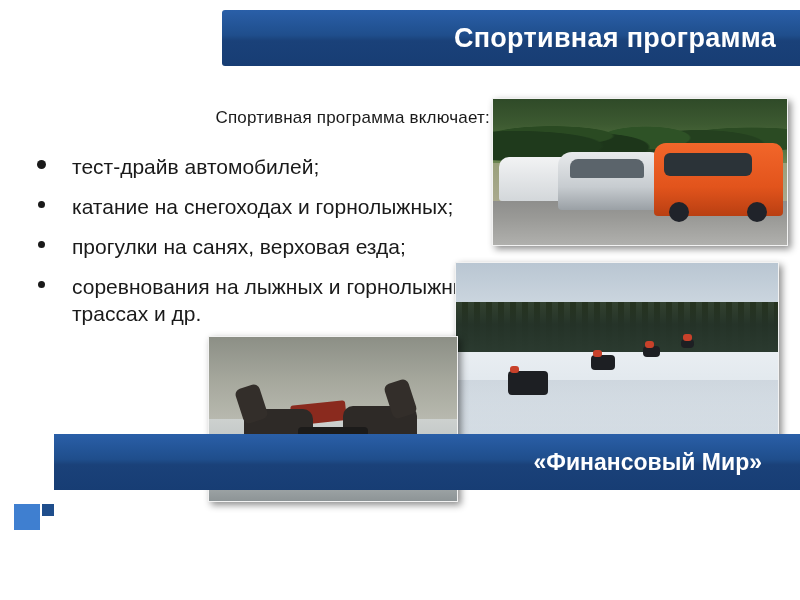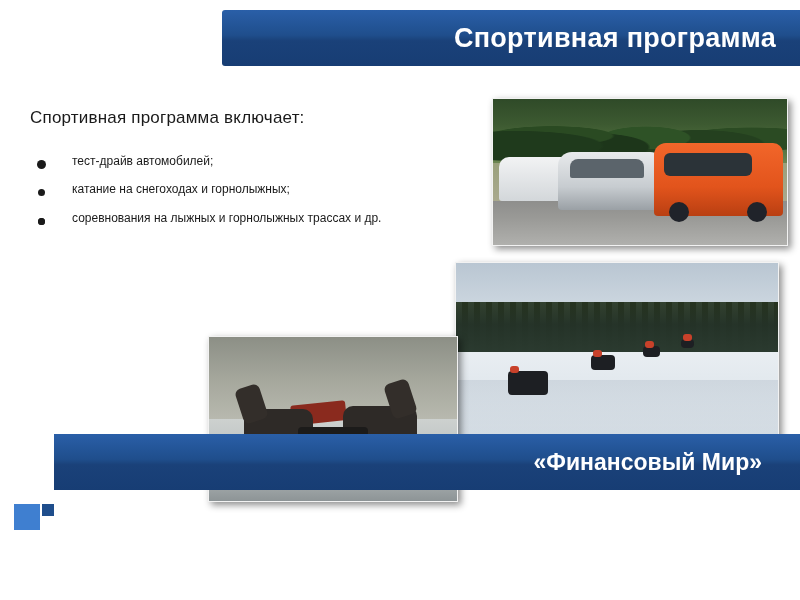--- a/index.html
+++ b/index.html
@@ -42,28 +42,29 @@
   .body-area {
     position: absolute;
     left: 30px; top: 108px;
     width: 460px;
   }
   .intro {
     font-size: 17px;
     color: #1a1a1a;
     margin: 0 0 26px 0;
     letter-spacing: 0.2px;
+    text-align: right;
   }
   ul.bullets {
     list-style: none;
     margin: 0; padding: 0;
   }
   ul.bullets li {
     position: relative;
-    font-size: 12px;
+    font-size: 21px;
     color: #1a1a1a;
     margin-bottom: 13px;
     padding-left: 42px;
     line-height: 1.28;
   }
   ul.bullets li .dot {
     position: absolute;
     left: 8px; top: 7px;
     width: 7px; height: 7px;
     border-radius: 50%;
@@ -195,20 +196,21 @@
       <li class="big-dot">
         <span class="dot"></span>
         <span>тест-драйв автомобилей;</span>
       </li>
       <li>
         <span class="dot"></span>
         <span>катание на снегоходах и горнолыжных;</span>
       </li>
       <li>
         <span class="dot"></span>
+        <span>прогулки на санях, верховая езда;</span>
       </li>
       <li>
         <span class="dot"></span>
         <span>соревнования на лыжных и горнолыжных трассах и др.</span>
       </li>
     </ul>
   </div>
 
   <div class="photo photo-cars">
     <div class="ph-inner">

